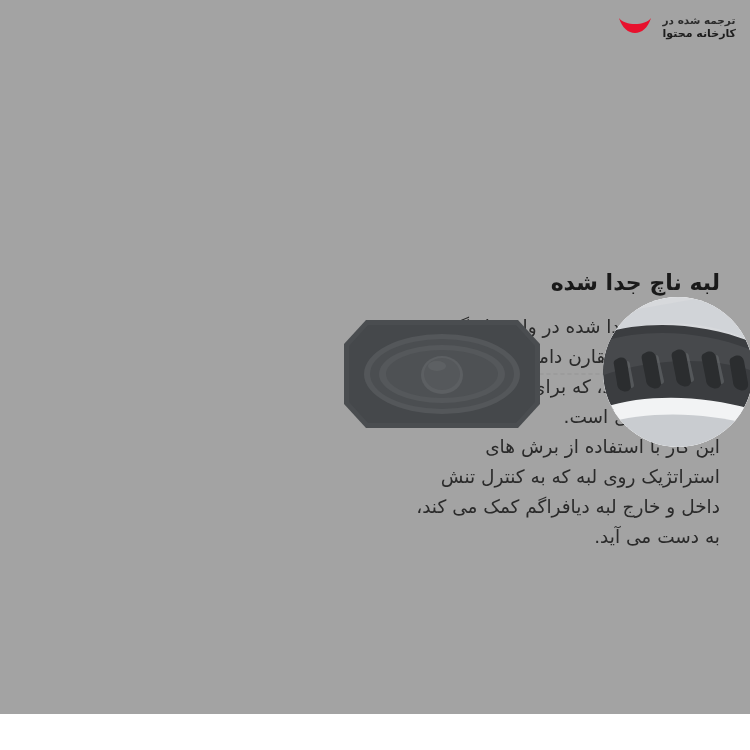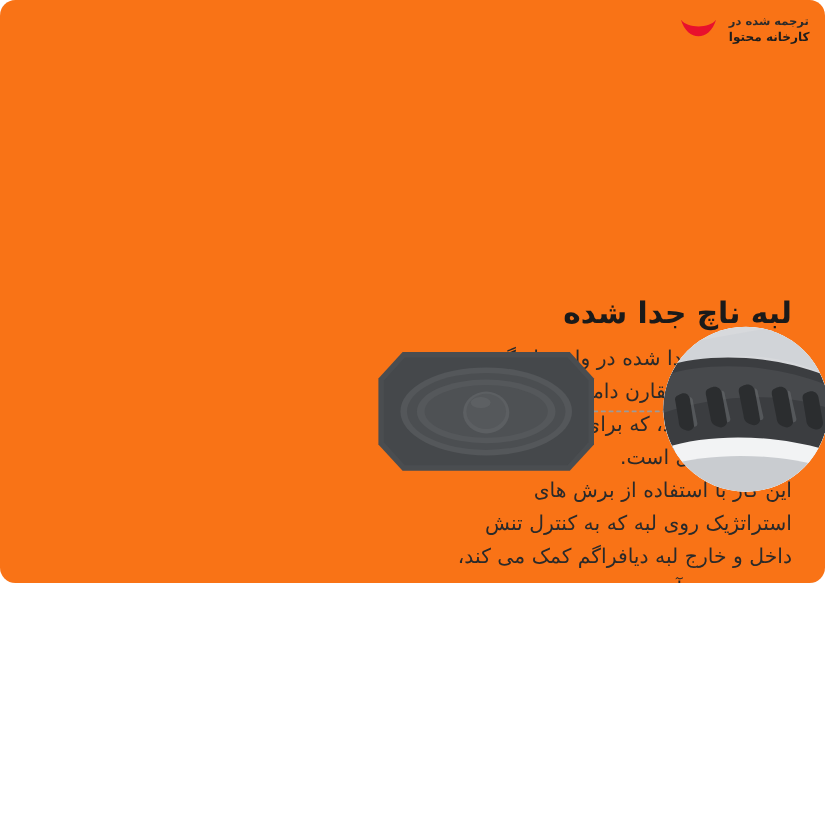--- a/index.html
+++ b/index.html
@@ -11,24 +11,23 @@
     height: 750px;
     background: #ffffff;
     font-family: "DejaVu Sans", "Liberation Sans", sans-serif;
     overflow: hidden;
     position: relative;
   }
 
   .page {
     position: relative;
     width: 750px;
-    height: 530px;
-    background: #f97316;
+    height: 714px;
+    background: #a3a3a3;
     overflow: hidden;
-    border-radius: 14px;
   }
 
   
   .watermark {
     position: absolute;
     top: 10px;
     right: 14px;
     display: flex;
     flex-direction: row;
     align-items: center;
@@ -59,21 +58,21 @@
   }
   .wm-logo svg { display: block; }
 
   
   .headline {
     position: absolute;
     top: 270px;
     right: 30px;
     width: 310px;
     text-align: right;
-    font-size: 27px;
+    font-size: 22px;
     font-weight: 700;
     color: #1a1a1a;
     letter-spacing: -0.3px;
   }
 
   
   .body-text {
     position: absolute;
     top: 312px;
     right: 30px;

